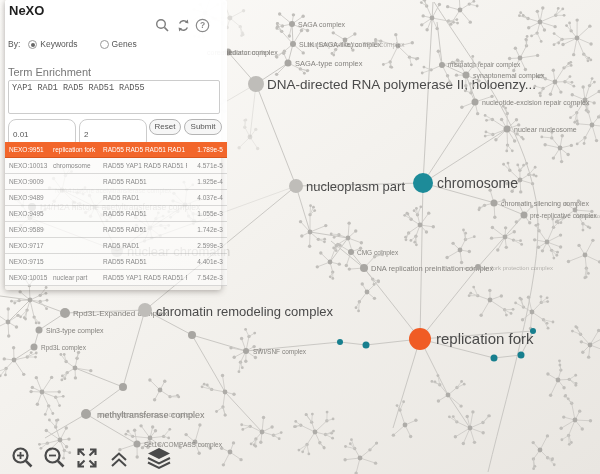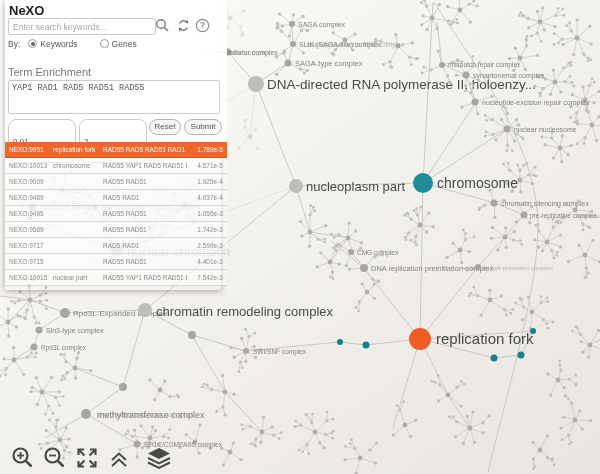--- a/index.html
+++ b/index.html
@@ -14,29 +14,29 @@
   
   .panel{position:absolute;left:5px;top:0;width:216px;height:290px;
     box-shadow:0 1px 6px rgba(70,65,60,.45);border-radius:2px;z-index:5;}
   .panel-top{position:absolute;left:0;top:0;width:222px;height:142px;
     background:rgba(255,255,255,.94);border-radius:2px 2px 0 0;}
   .panel-title{position:absolute;left:4px;top:3px;font-size:13px;font-weight:700;color:#1f1f1f;}
   .search-input{position:absolute;left:3px;top:18px;width:138px;height:13px;
     border:1px solid #c9c9c9;border-radius:2px;font-size:8.5px;padding:1px 4px;color:#444;outline:none;background:#fff;}
   .search-input::placeholder{color:#a6a6a6;}
   .icn{position:absolute;top:17px;width:17px;height:17px;cursor:pointer;}
-  .by-row{position:absolute;left:3px;top:39px;font-size:8.5px;color:#555;display:flex;align-items:flex-start;}
+  .by-row{position:absolute;left:3px;top:39px;font-size:8.5px;color:#555;display:flex;align-items:flex-end;}
   .radio{display:inline-block;width:7px;height:7px;border:1px solid #9a9a9a;border-radius:50%;margin:0 3px 0 0;position:relative;background:#fff;}
   .radio.on::after{content:"";position:absolute;left:1.5px;top:1.5px;width:4px;height:4px;border-radius:50%;background:#666;}
   .te-heading{position:absolute;left:3px;top:66px;font-size:11px;color:#777;}
   .te-query{position:absolute;left:3px;top:80px;width:204px;height:28px;resize:none;
     border:1px solid #ccc;border-radius:2px;font-size:8.5px;color:#555;padding:2px 3px;
     font-family:Liberation Mono, monospace;background:rgba(255,255,255,.92);outline:none;}
   .num-input{position:absolute;top:119px;height:12px;width:58px;border:1px solid #ccc;border-radius:8px;
-    font-size:8px;color:#555;padding:15px 4px;background:#fff;outline:none;}
+    font-size:8px;color:#555;padding:8px 4px;background:#fff;outline:none;}
   .btn{position:absolute;top:119px;height:16px;border:1px solid #b5b5b5;border-radius:8px;
     background:#f6f6f6;font-size:8px;color:#555;text-align:center;line-height:14px;cursor:pointer;
     font-family:"Liberation Sans",sans-serif;padding:0;}
   
   .results{position:absolute;left:0;top:142px;width:222px;}
   .row{display:flex;height:15px;line-height:15px;font-size:6.5px;color:#8a8a8a;
     background:rgba(255,255,255,.55);border-bottom:1px solid rgba(130,130,130,.28);
     padding:0 4px;cursor:pointer;}
   .row.sel{background:#f2662b;color:#fff;border-bottom:1px solid #d8571f;}
   .c-id{width:44px;overflow:hidden;white-space:nowrap;}
@@ -1861,21 +1861,20 @@
       </g>
       <g opacity="0.45">
         <text x="10" y="218" font-size="6.5" fill="#aaa8a4" opacity="0.55">rt complex</text>
       </g>
     </svg>
 
   <div class="panel">
     <div class="panel-top">
       <div class="panel-title">NeXO</div>
 
-      <input class="search-input" type="text" placeholder="Enter search keywords..." style="">
 
       <svg class="icn" style="left:149px" viewBox="0 0 17 17">
         <circle cx="7" cy="7" r="4.3" fill="none" stroke="#7d7d7d" stroke-width="1.4"></circle>
         <line x1="10.4" y1="10.4" x2="14" y2="14" stroke="#7d7d7d" stroke-width="1.6"></line>
       </svg>
       <svg class="icn" style="left:170px" viewBox="0 0 17 17">
         <path d="M4.6,6.4 A4.3,4.3 0 0 1 12,5.4" fill="none" stroke="#7d7d7d" stroke-width="1.4"></path>
         <polygon points="12.8,2.6 13.4,6.4 9.9,5.4" fill="#7d7d7d"></polygon>
         <path d="M12.4,10.6 A4.3,4.3 0 0 1 5,11.6" fill="none" stroke="#7d7d7d" stroke-width="1.4"></path>
         <polygon points="4.2,14.4 3.6,10.6 7.1,11.6" fill="#7d7d7d"></polygon>

